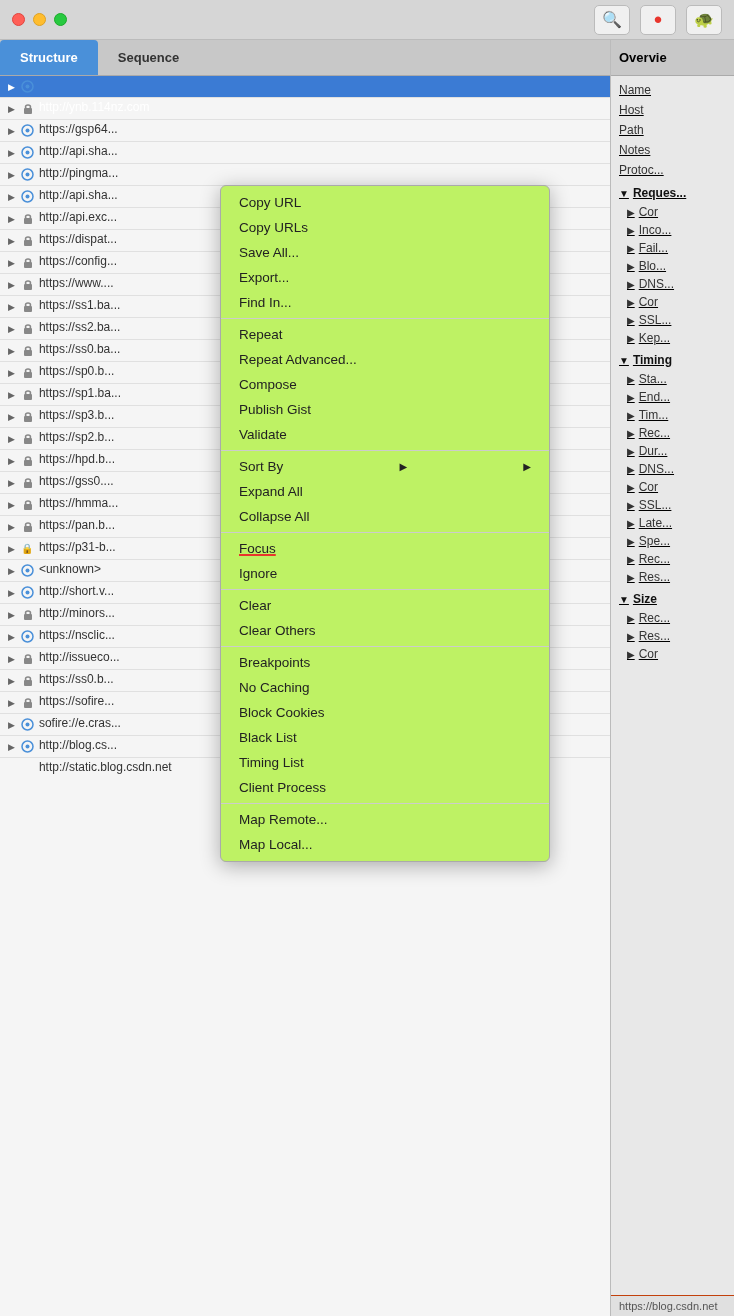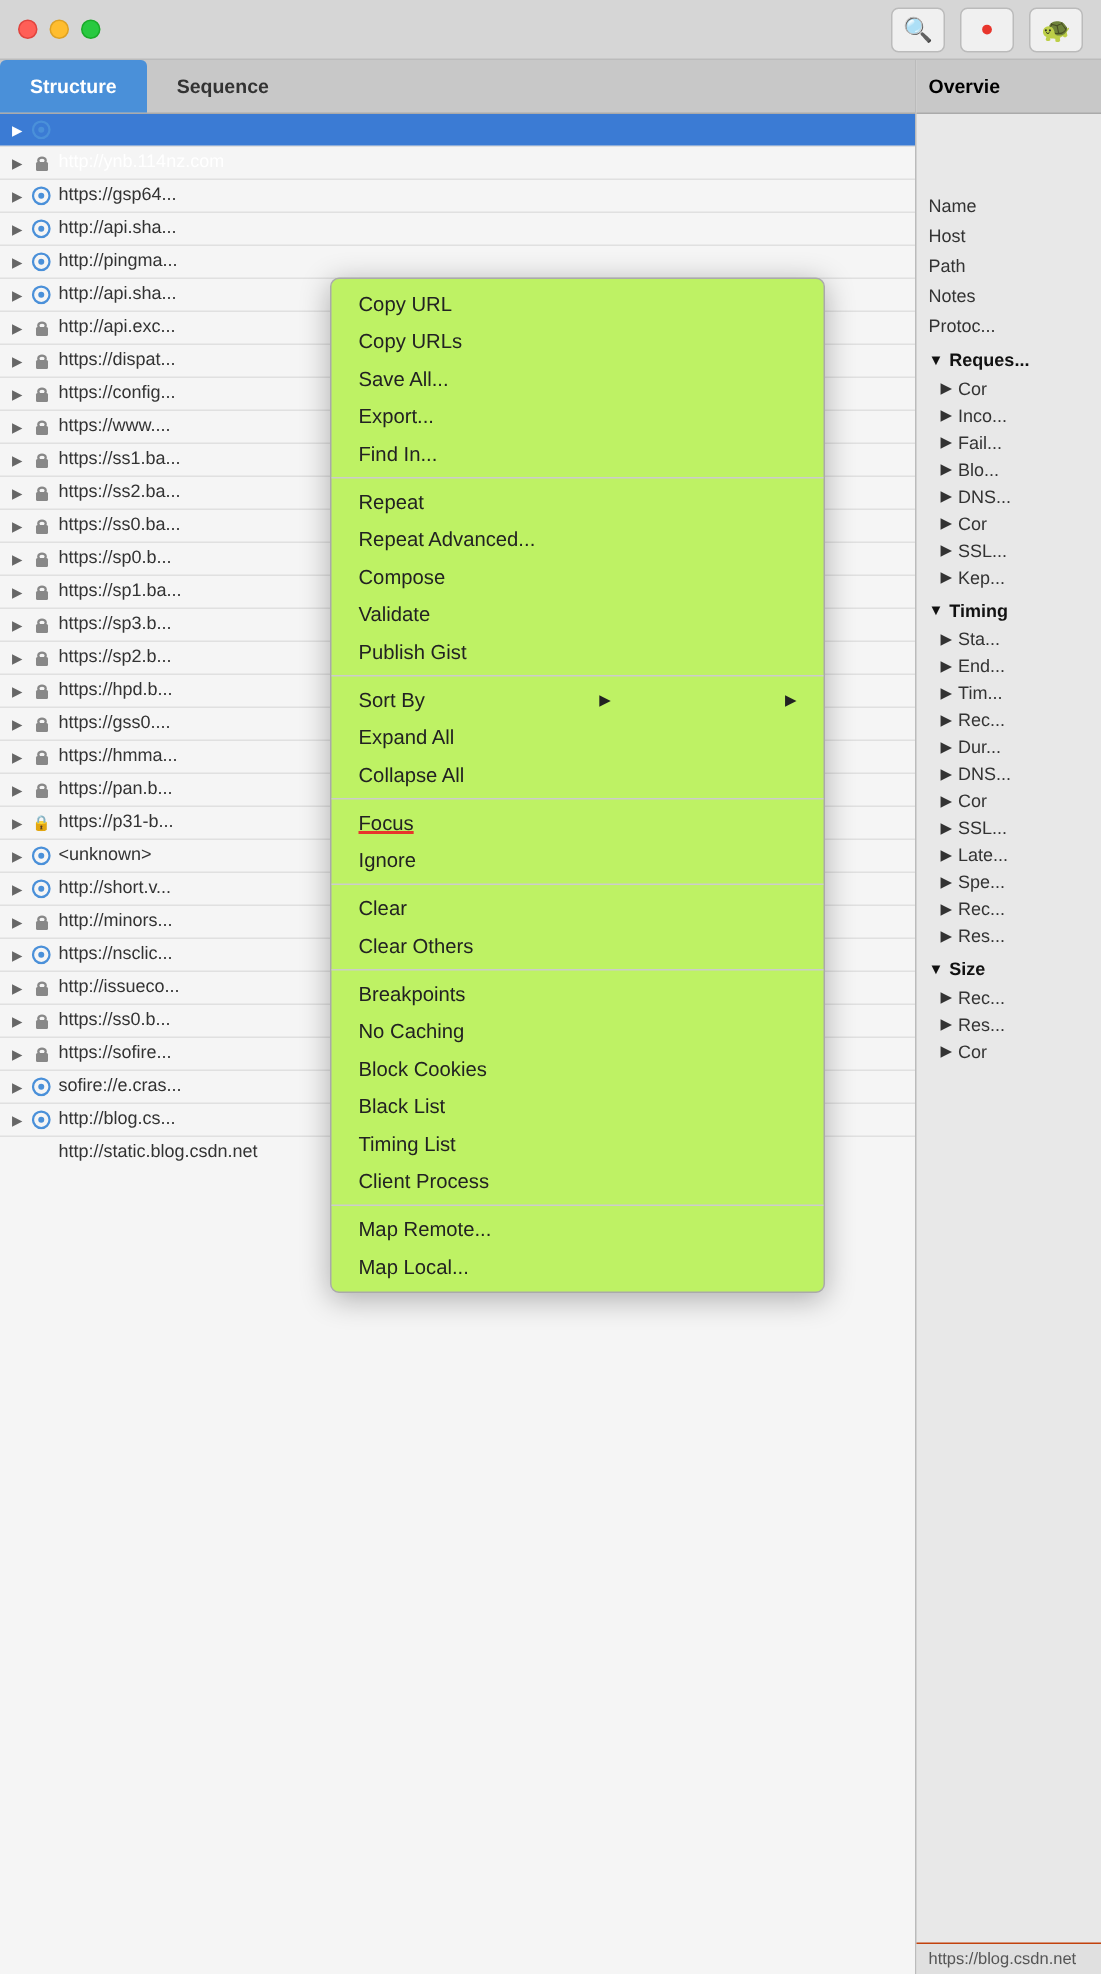--- a/index.html
+++ b/index.html
@@ -162,34 +162,34 @@
       text-decoration-thickness: 2px;
     }
 
     
     .right-panel {
       flex: 1;
       background: #e8e8e8;
       border-left: 1px solid #bbb;
       display: flex;
       flex-direction: column;
-      gap: 47px;
     }
     .right-header {
       height: 36px;
       background: #c8c8c8;
       display: flex;
       align-items: center;
       padding: 0 8px;
       font-size: 13px;
       font-weight: 600;
       border-bottom: 1px solid #aaa;
     }
     .overview-list {
       padding: 4px 0;
+      text-decoration: underline;
     }
     .overview-item {
       padding: 3px 8px;
       font-size: 12px;
       color: #333;
       display: flex;
       align-items: center;
     }
     .overview-item.section-header {
       font-weight: 700;
@@ -584,24 +584,24 @@
         <div class="menu-item">
           <span>Repeat</span>
         </div>
         <div class="menu-item">
           <span>Repeat Advanced...</span>
         </div>
         <div class="menu-item">
           <span>Compose</span>
         </div>
         <div class="menu-item">
+          <span>Publish Gist</span>
+        </div>
+        <div class="menu-item">
           <span>Validate</span>
-        </div>
-        <div class="menu-item">
-          <span>Publish Gist</span>
         </div>
         <div class="menu-separator"></div>
         <div class="menu-item menu-item-arrow">
           <span>Sort By</span>
           <span style="font-size: 10px;">▶</span>
         </div>
         <div class="menu-item">
           <span>Expand All</span>
         </div>
         <div class="menu-item">

